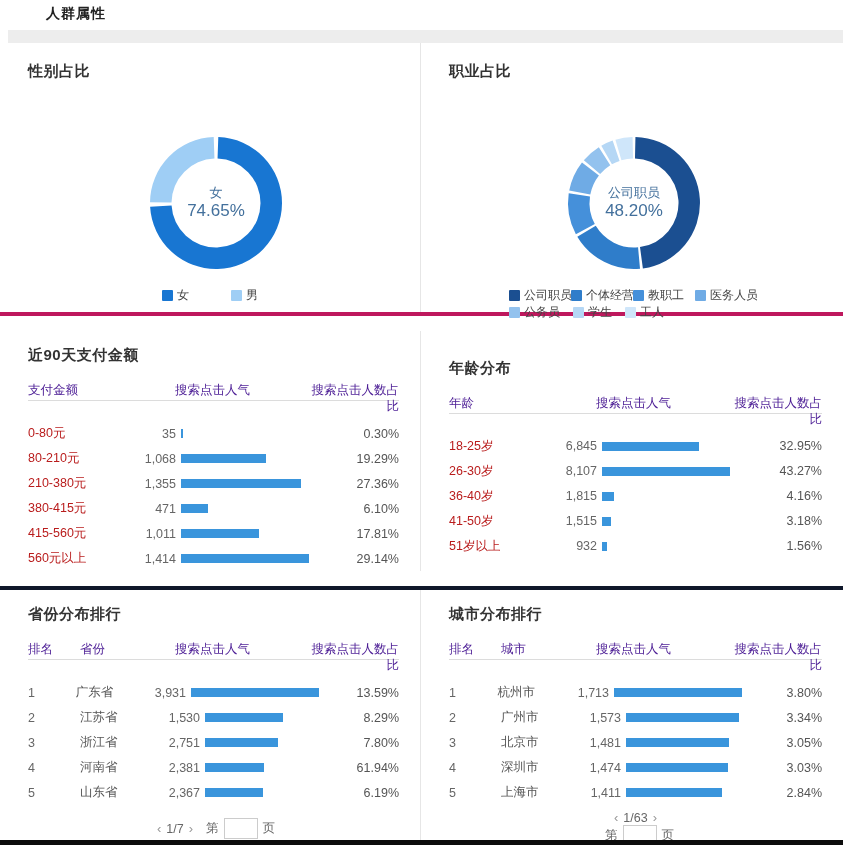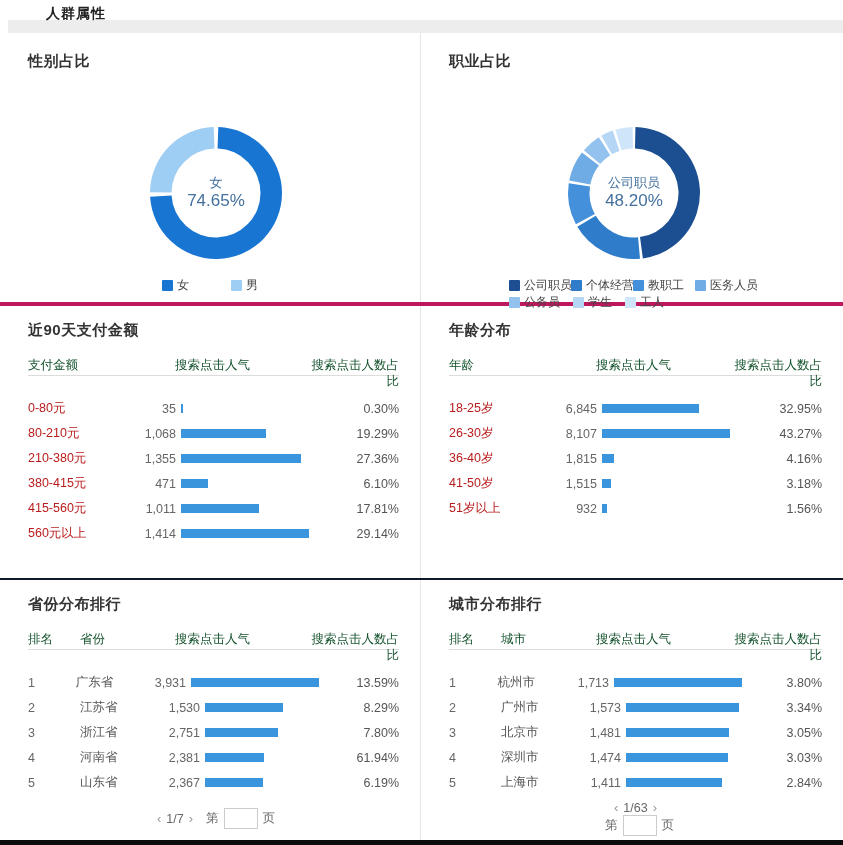--- a/index.html
+++ b/index.html
@@ -3,31 +3,31 @@
 <meta charset="utf-8">
 <style>
   html,body{margin:0;padding:0;}
   body{
     width:843px;height:845px;position:relative;overflow:hidden;
     background:#ffffff;
     font-family:"Liberation Sans","DejaVu Sans",sans-serif;
     color:#555;
   }
   
-  .top-title-row{height:20px;background:#fff;}
+  .top-title-row{height:30px;background:#fff;}
   .top-title{
     padding-left:46px;padding-top:5px;font-size:14px;font-weight:bold;color:#222;
     letter-spacing:1px;
   }
   .top-strip{height:13px;background:#ededed;margin-left:8px;}
   
   .grid{width:843px;}
   .section-row{display:flex;}
   .row-1{height:273px;border-bottom:4px solid #be185d;box-sizing:border-box;}
-  .row-2{height:274px;border-bottom:2px solid #0f172a;box-sizing:border-box;}
+  .row-2{height:274px;border-bottom:4px solid #0f172a;box-sizing:border-box;align-items:center;}
   .row-3{height:260px;justify-content:center;}
   .panel{position:relative;box-sizing:border-box;}
   .panel-l{width:421px;border-right:1px solid #e6e6e6;}
   .panel-r{width:422px;}
   .panel-inner{padding:0 21px 0 28px;}
   .panel-title{
     font-size:15px;font-weight:bold;color:#333;letter-spacing:0.5px;
     padding-top:15px;
   }
   .row-1 .panel-title{padding-top:19px;}
@@ -48,21 +48,21 @@
   .legend-sq{width:11px;height:11px;border-radius:1px;margin-right:4px;flex:none;}
   .legend-lbl{font-size:12px;color:#444;}
   .legend-g .legend-item{margin:0 21px;}
   .legend-o{left:88px;width:300px;}
   .legend-o .legend-row{justify-content:flex-start;}
   .legend-o .row-a .legend-item{width:62px;flex:none;}
   .legend-o .row-b .legend-item{margin-right:13px;}
   
   .thead{
     display:flex;align-items:flex-start;height:18px;border-bottom:1px solid #dcdcdc;
-    margin-top:17px;font-size:12.5px;color:#14532d;
+    margin-top:17px;font-size:12.5px;color:#4c1d95;
   }
   .thead .h-label{width:147px;}
   .thead .h-rank{width:52px;}
   .thead .h-name{width:95px;}
   .thead .h-pop{flex:1;text-align:left;}
   .thead .h-pct{width:90px;text-align:right;line-height:16px;}
   .tbody{margin-top:20px;}
   .t-row{display:flex;align-items:center;height:25px;font-size:12.5px;color:#555;}
   .c-rank{width:52px;color:#666;}
   .c-label{width:95px;color:#b91c1c;}

